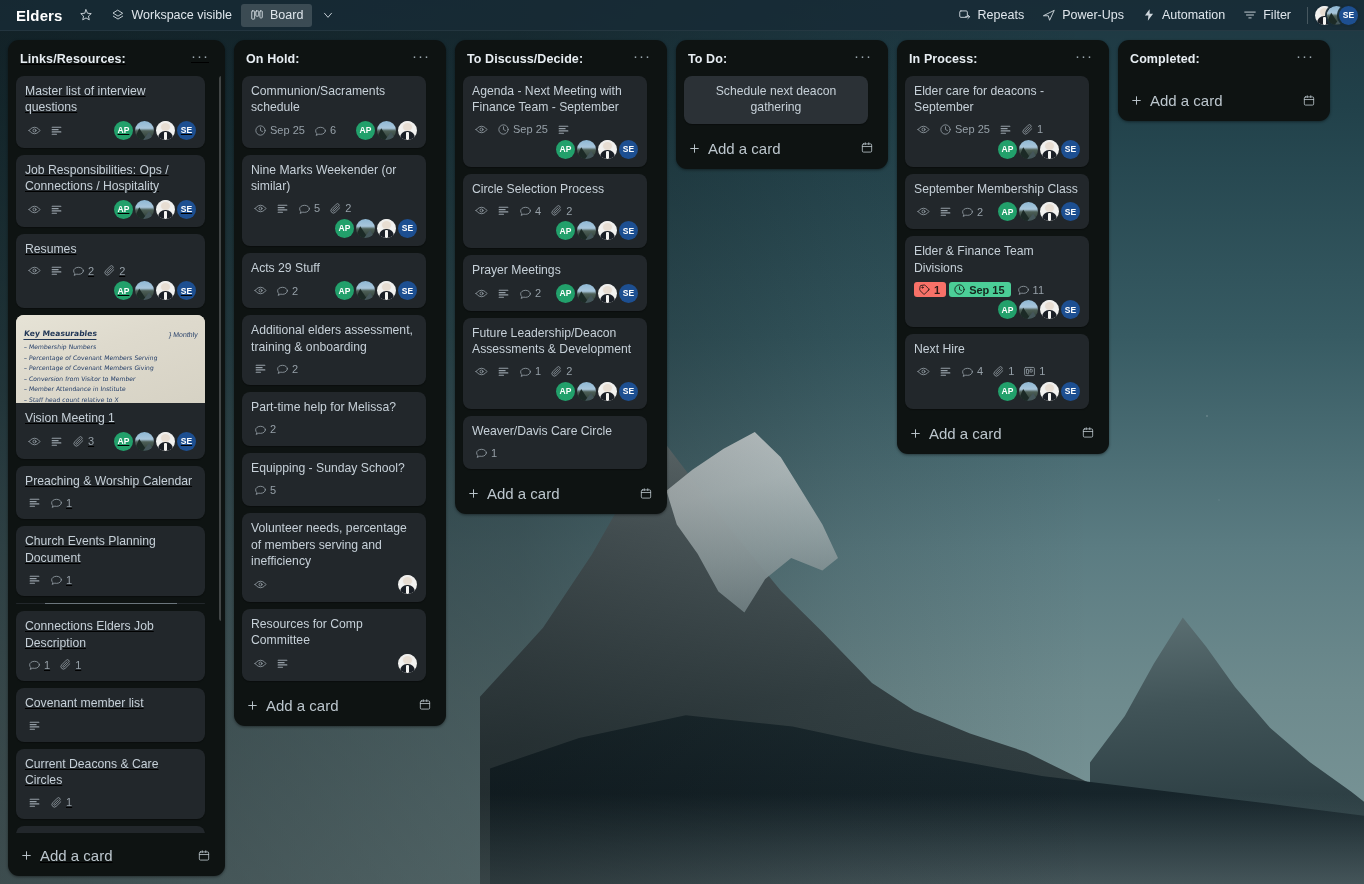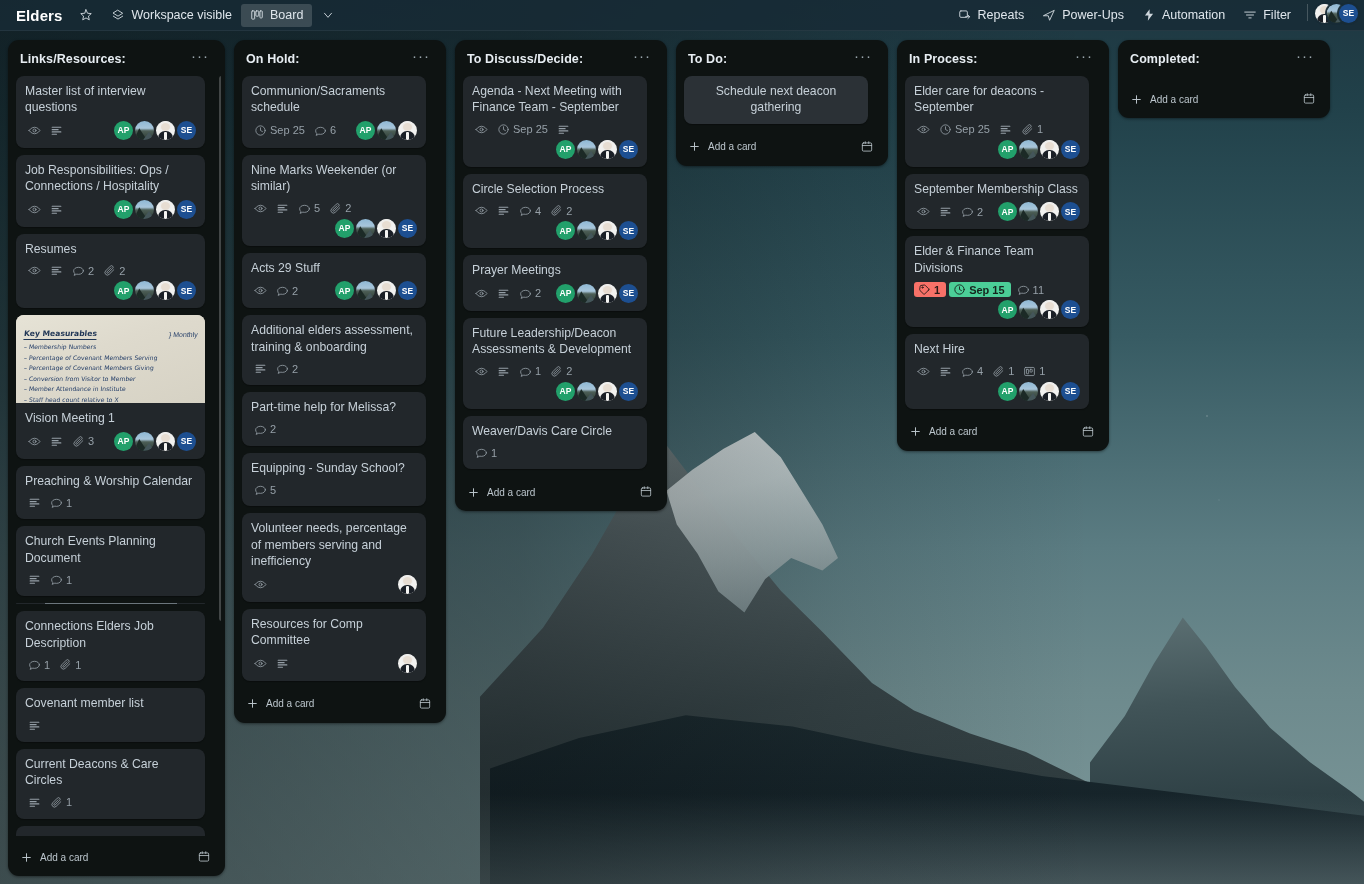--- a/index.html
+++ b/index.html
@@ -63,21 +63,21 @@
   
   #topbar {
     position: absolute; left:0; top:0; width:1364px; height:31px;
     background: rgba(23,43,54,.82);
     display:flex; align-items:center;
     color:#e6edf3; font-size:12.5px;
     z-index: 30;
     border-bottom: 1px solid rgba(255,255,255,.06);
   }
   #topbar .left { display:flex; align-items:center; gap:0; padding-left:6px; }
-  #topbar .right { margin-left:auto; display:flex; align-items:flex-start; gap:0; padding-right:4px; }
+  #topbar .right { margin-left:auto; display:flex; align-items:center; gap:0; padding-right:4px; }
   .tb-item {
     display:flex; align-items:center; gap:6px;
     padding:4px 9px; border-radius:3px; height:23px;
     color:#dfe6ec; white-space:nowrap; cursor:pointer;
   }
   .tb-title { font-size:15px; font-weight:700; color:#fff; padding:3px 8px 3px 10px; letter-spacing:.1px; }
   .tb-chip { background: rgba(255,255,255,.16); border-radius:3px; }
   .tb-sep { width:1px; height:17px; background: rgba(255,255,255,.2); margin:0 7px; }
   .tb-icon { display:inline-flex; width:14px; height:14px; align-items:center; justify-content:center; opacity:.92; }
   .tb-icon svg { width:14px; height:14px; fill:none; stroke:#dfe6ec; stroke-width:1.6; stroke-linecap:round; stroke-linejoin:round; }
@@ -96,21 +96,21 @@
 
   .list {
     width: 212px; flex: 0 0 212px;
     background: #0e1312;
     border-radius: 11px;
     padding: 7px 4px 4px 4px;
     max-height: 836px;
     display:flex; flex-direction:column;
     box-shadow: 0 1px 3px rgba(0,0,0,.45);
   }
-  .list.wide { width: 217px; flex-basis:217px; }
+  .list.wide { width: 217px; flex-basis:217px;text-decoration:underline; }
 
   .list-header {
     display:flex; align-items:center; justify-content:space-between;
     padding: 3px 8px 9px 8px;
   }
   .list-title { font-size:12.5px; font-weight:700; color:#e7edf2; letter-spacing:.1px; }
   .list-menu { color:#9aa6ad; font-size:15px; line-height:8px; letter-spacing:1px; padding:2px 4px 7px 4px; border-radius:3px; cursor:pointer; }
 
   .cards {
     display:flex; flex-direction:column; gap:7px;
@@ -215,21 +215,21 @@
     background:#1a1f26; border-radius:7px 7px 0 0;
   }
   .av.photo-man i {
     position:absolute; left:8px; bottom:0; width:3px; height:8px;
     background:#f4f4f2; z-index:2; border-radius:1px;
   }
 
   .add-card {
     display:flex; align-items:center; justify-content:space-between;
     padding:8px 10px 8px 8px; margin-top:6px; border-radius:8px;
-    color:#bcc6cd; font-size:10px; cursor:pointer;
+    color:#bcc6cd; font-size:15px; cursor:pointer;
   }
   .add-card .ac-left { display:flex; align-items:center; gap:7px; }
   .add-card svg.plus { width:13px; height:13px; stroke:#bcc6cd; stroke-width:1.8; fill:none; stroke-linecap:round; }
   .add-card svg.tmpl { width:14px; height:14px; stroke:#bcc6cd; stroke-width:1.4; fill:none; stroke-linecap:round; stroke-linejoin:round; }
 
   .sep-card { background:#22272b; border-radius:8px; height:34px; display:flex; align-items:center; justify-content:center; }
   .sep-card .ln { width:132px; height:1px; background:#6b757c; }
 
   
   .list-scroll {

